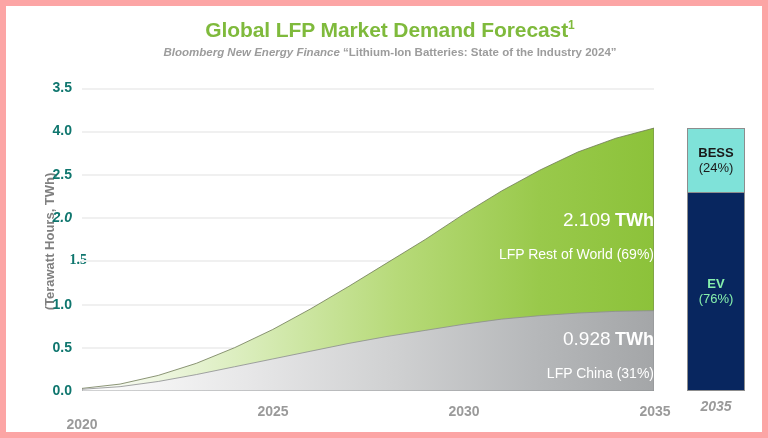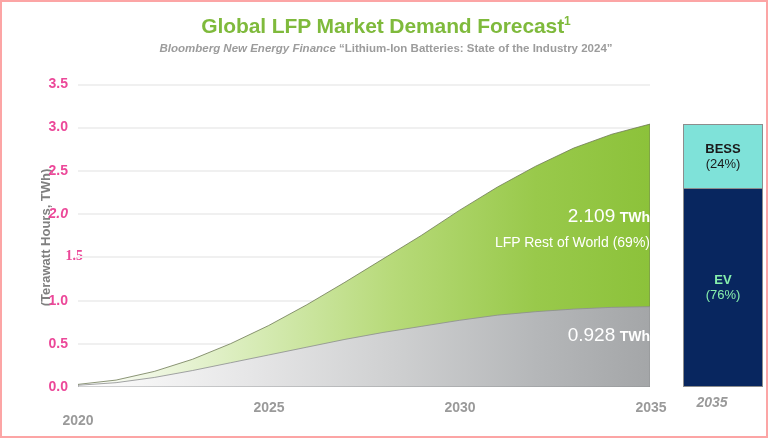--- a/index.html
+++ b/index.html
@@ -6,21 +6,21 @@
   body{
     width:768px;height:438px;
     background:#ffffff;
     font-family:"Liberation Sans", sans-serif;
     overflow:hidden;
   }
   #frame{
     position:relative;
     width:768px;height:438px;
     box-sizing:border-box;
-    border:2px solid #fca5a5;
+    border:6px solid #fca5a5;
     background:#ffffff;
   }
   
   #title{
     position:absolute;left:0;top:12px;width:768px;
     text-align:center;
     font-size:21px;font-weight:bold;
     color:#7FBA3C;
     letter-spacing:-0.1px;
   }
@@ -48,44 +48,44 @@
   #plot{
     position:absolute;
     left:76px;top:82px;
     width:572px;height:303px;
   }
   #plot svg{display:block;}
   .ytick{
     position:absolute;
     width:40px;text-align:right;
     font-size:14px;font-weight:bold;
-    color:#ec4899;
+    color:#0f766e;
   }
   .xtick{
     position:absolute;
     width:70px;text-align:center;
     font-size:14px;font-weight:bold;
     color:#9A9A9A;
   }
   
   .callout{
     position:absolute;
     text-align:right;
     color:#ffffff;
     line-height:1.15;
     white-space:nowrap;
   }
   .callout .val{font-size:19px;font-weight:normal;}
-  .callout .unit{font-size:14px;font-weight:bold;}
-  .callout .sub{font-size:14px;display:block;margin-top:7px;}
+  .callout .unit{font-size:18px;font-weight:bold;}
+  .callout .sub{font-size:14px;display:block;margin-top:15px;}
   
   #bar{
     position:absolute;
     left:681px;top:122px;
-    width:80px;height:263px;
+    width:58px;height:263px;
     box-sizing:border-box;
     border:1px solid #8D8D8D;
     overflow:hidden;
   }
   #seg-bess,#seg-ev{
     width:100%;
     display:flex;flex-direction:column;
     align-items:center;justify-content:center;
     box-sizing:border-box;
     line-height:1.2;
@@ -112,21 +112,21 @@
   </div>
 
   <div id="subtitle">
     <span class="src">Bloomberg New Energy Finance</span>
     <span>“Lithium-Ion Batteries: State of the Industry 2024”</span>
   </div>
 
   <div id="ylabel">(Terawatt Hours, TWh)</div>
 
   <div class="ytick" style="left:26px;top:73px;">3.5</div>
-  <div class="ytick" style="left:26px;top:116px;">3.0</div>
+  <div class="ytick" style="left:26px;top:116px;">4.0</div>
   <div class="ytick" style="left:26px;top:160px;">2.5</div>
   <div class="ytick" style="left:26px;top:203px;font-style:italic;">2.0</div>
   <div class="ytick" style="left:41px;top:246px;font-family:Liberation Serif, serif;">1.5</div>
   <div class="ytick" style="left:26px;top:290px;">1.0</div>
   <div class="ytick" style="left:26px;top:333px;">0.5</div>
   <div class="ytick" style="left:26px;top:376px;">0.0</div>
 
   <div class="xtick" style="left:41px;top:410px;">2020</div>
   <div class="xtick" style="left:232px;top:397px;">2025</div>
   <div class="xtick" style="left:423px;top:397px;">2030</div>
@@ -171,20 +171,21 @@
 
   <div class="callout" style="left:398px;top:203px;width:250px;">
     <span class="val">2.109</span>
     <span class="unit">TWh</span>
     <span class="sub">LFP Rest of World (69%)</span>
   </div>
 
   <div class="callout" style="left:398px;top:322px;width:250px;">
     <span class="val">0.928</span>
     <span class="unit">TWh</span>
+    <span class="sub">LFP China (31%)</span>
   </div>
 
   <div id="bar">
     <div id="seg-bess" style="background: rgb(127, 226, 217); color: rgb(26, 26, 26); height: 24%;">
       <span class="seg-name">BESS</span>
       <span class="seg-pct">(24%)</span>
     </div>
     <div id="seg-ev" style="background: rgb(8, 38, 95); color: #86efac; height: 76%;">
       <span class="seg-name">EV</span>
       <span class="seg-pct">(76%)</span>

